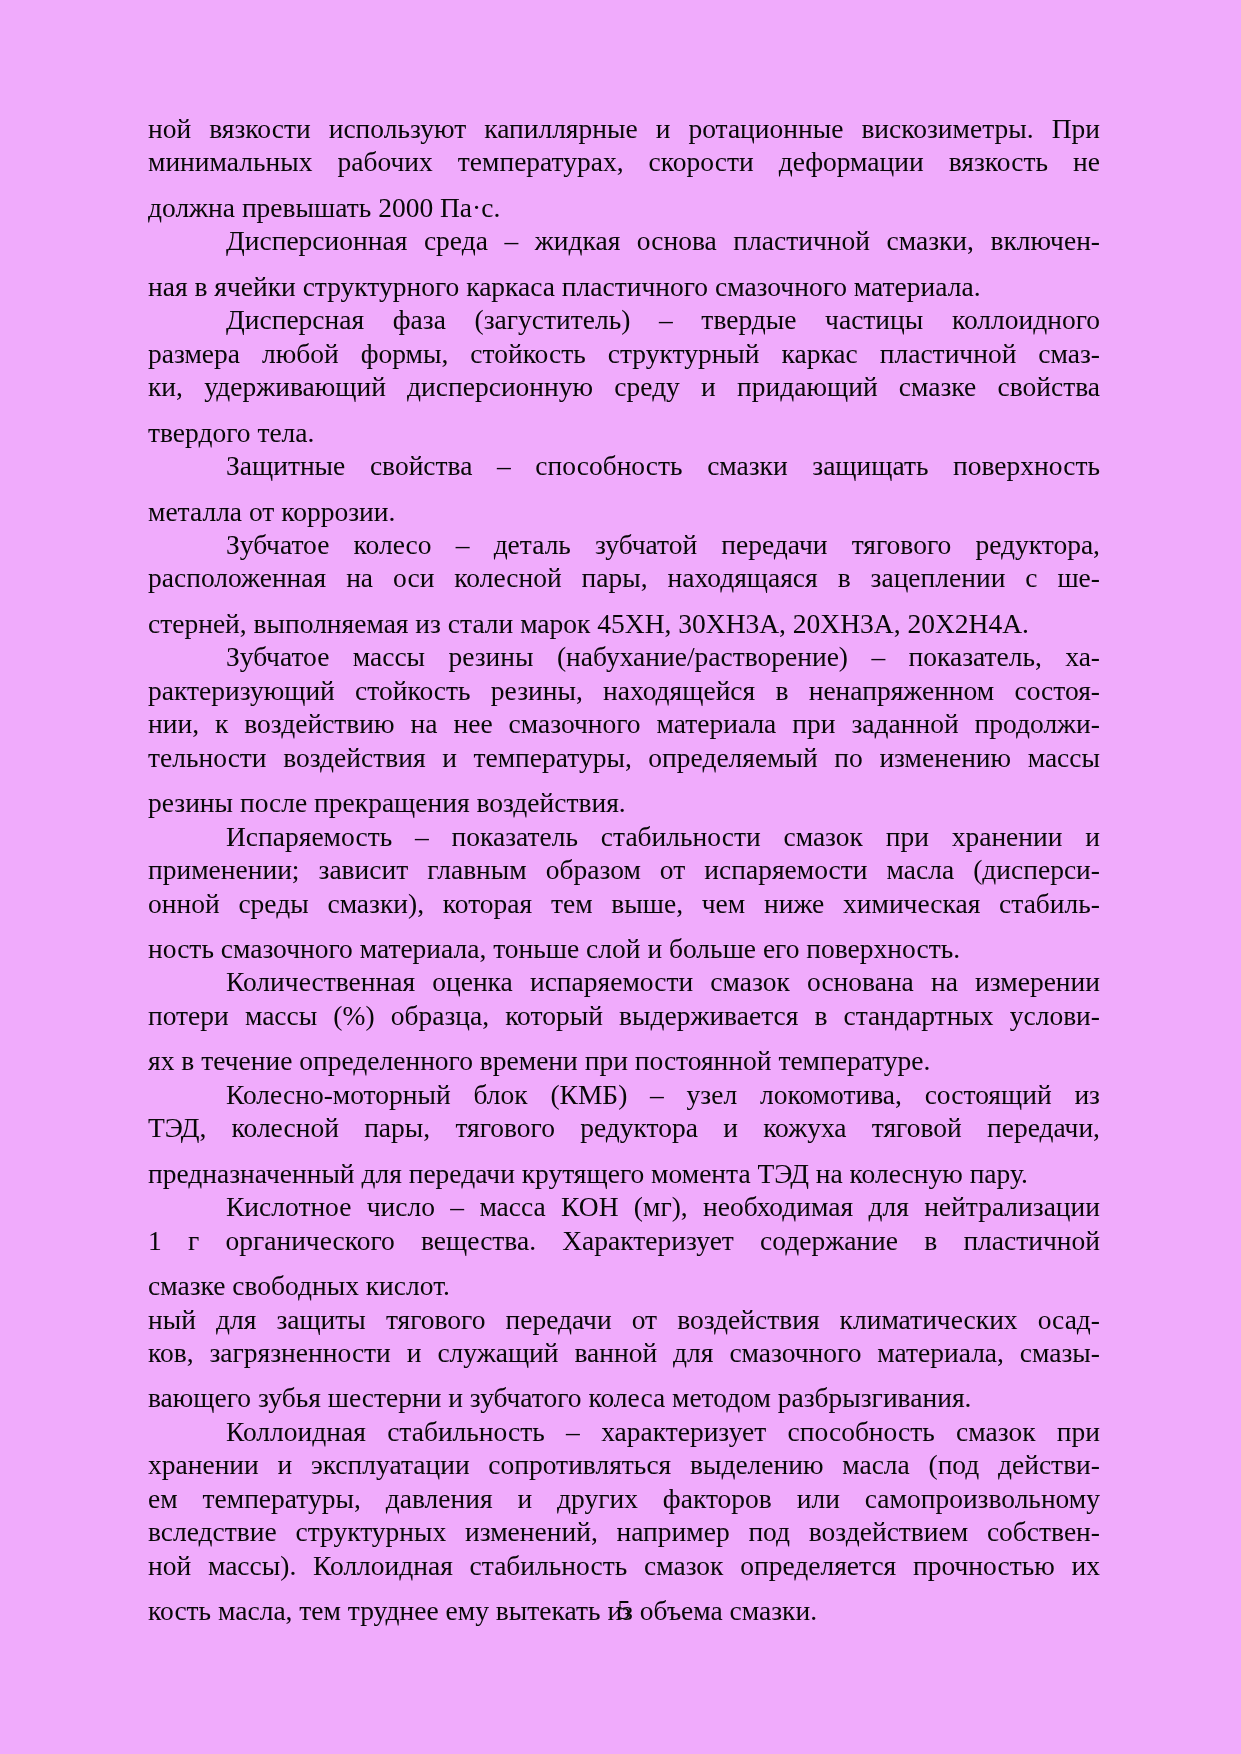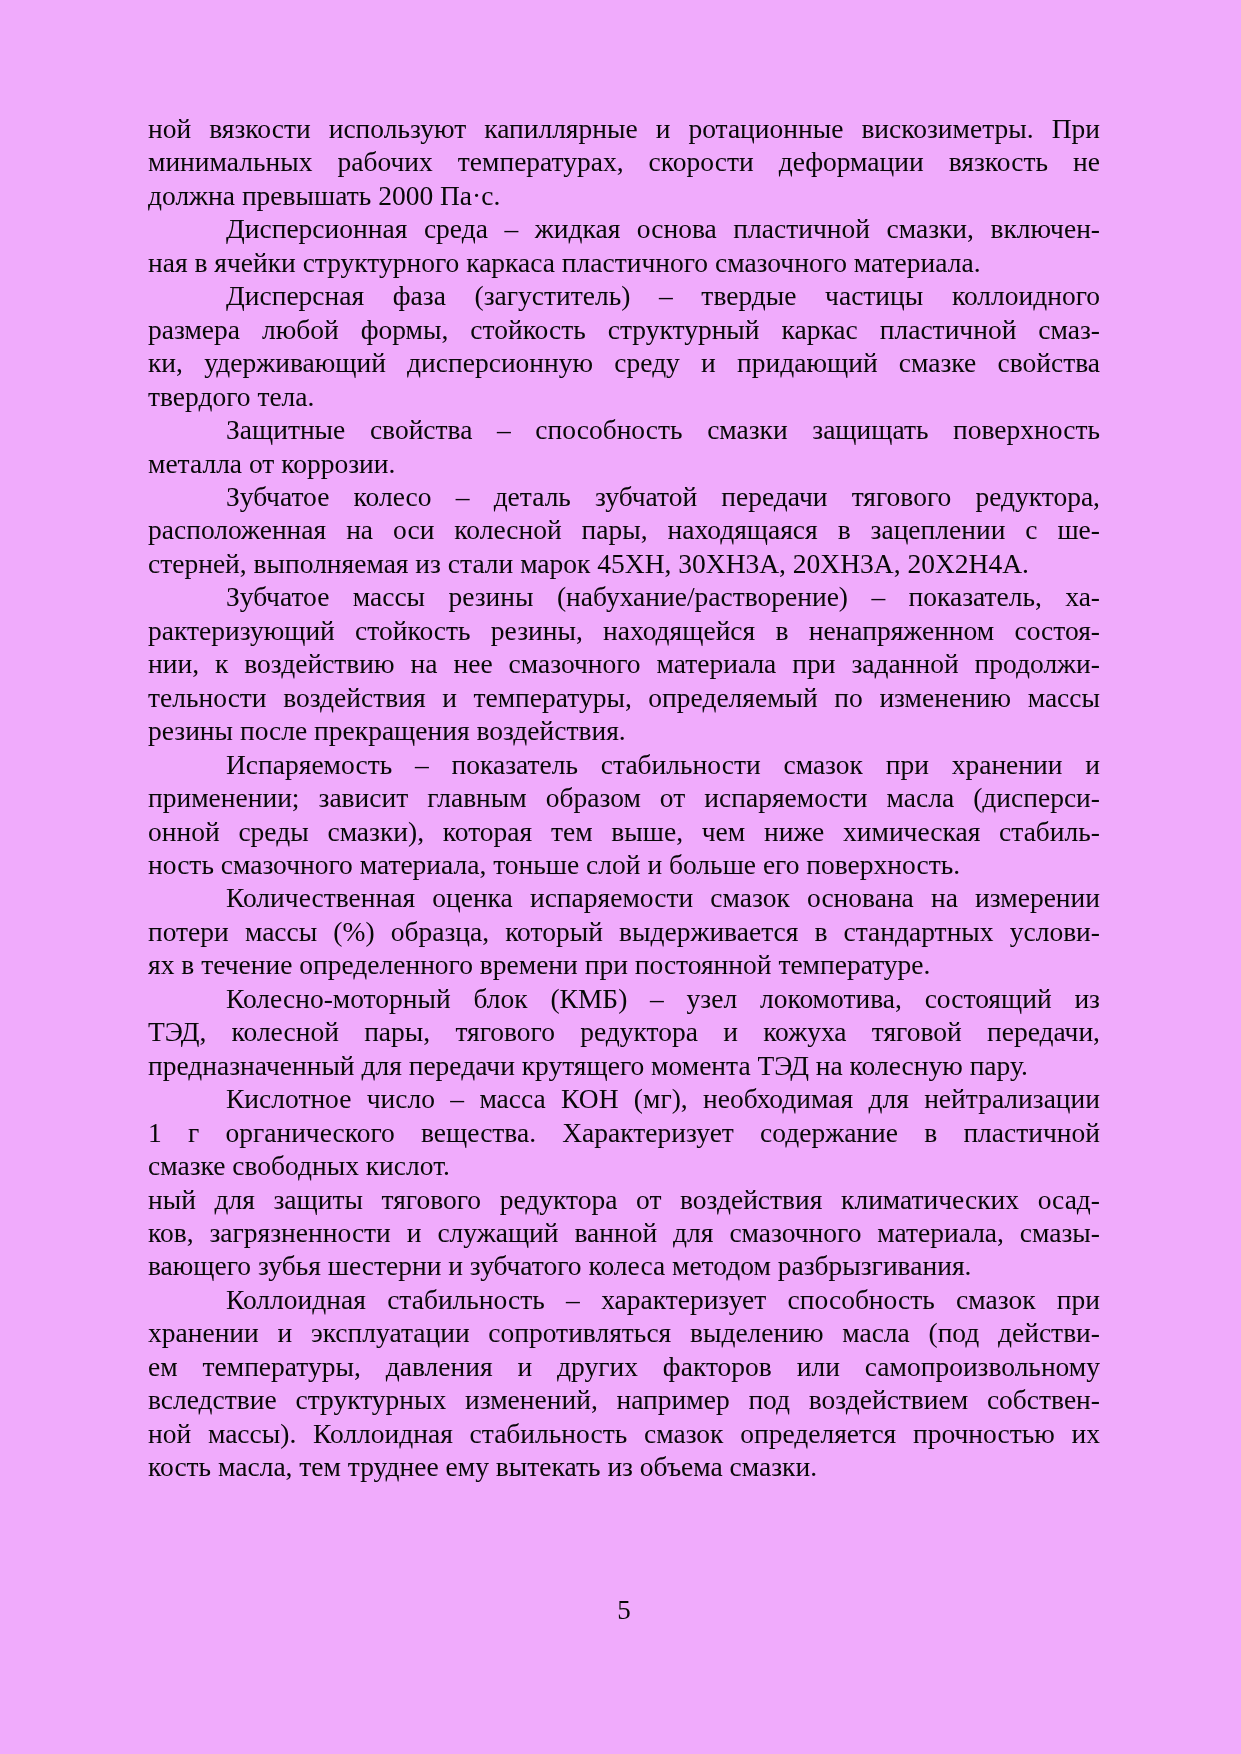--- a/index.html
+++ b/index.html
@@ -32,20 +32,21 @@
     margin: 0;
     padding: 0;
   }
   .line {
     text-align: justify;
     text-align-last: justify;
   }
   .line.last {
     text-align: center;
     text-align-last: left;
+    margin-top: 12px;
   }
   .line.indent {
     text-indent: 78px;
   }
   .run.italic {
   }
   .page-number {
     position: absolute;
     left: 148px;
     top: 1594px;
@@ -107,21 +108,21 @@
         <div class="line indent"><span class="run italic">Колесно-моторный блок</span><span class="run"> (КМБ) – узел локомотива, состоящий из</span></div>
         <div class="line"><span class="run">ТЭД, колесной пары, тягового редуктора и кожуха тяговой передачи,</span></div>
         <div class="line last"><span class="run">предназначенный для передачи крутящего момента ТЭД на колесную пару.</span></div>
       </div>
       <div class="paragraph">
         <div class="line indent"><span class="run italic">Кислотное число</span><span class="run"> – масса КОН (мг), необходимая для нейтрализации</span></div>
         <div class="line"><span class="run">1 г органического вещества. Характеризует содержание в пластичной</span></div>
         <div class="line last"><span class="run">смазке свободных кислот.</span></div>
       </div>
       <div class="paragraph">
-        <div class="line"><span class="run">ный для защиты тягового редуктора от воздействия климатических осад-</span></div>
+        <div class="line"><span class="run">ный для защиты тягового передачи от воздействия климатических осад-</span></div>
         <div class="line"><span class="run">ков, загрязненности и служащий ванной для смазочного материала, смазы-</span></div>
         <div class="line last"><span class="run">вающего зубья шестерни и зубчатого колеса методом разбрызгивания.</span></div>
       </div>
       <div class="paragraph">
         <div class="line indent"><span class="run italic">Коллоидная стабильность</span><span class="run"> – характеризует способность смазок при</span></div>
         <div class="line"><span class="run">хранении и эксплуатации сопротивляться выделению масла (под действи-</span></div>
         <div class="line"><span class="run">ем температуры, давления и других факторов или самопроизвольному</span></div>
         <div class="line"><span class="run">вследствие структурных изменений, например под воздействием собствен-</span></div>
         <div class="line"><span class="run">ной массы). Коллоидная стабильность смазок определяется прочностью их</span></div>
         <div class="line last"><span class="run">кость масла, тем труднее ему вытекать из объема смазки.</span></div>

